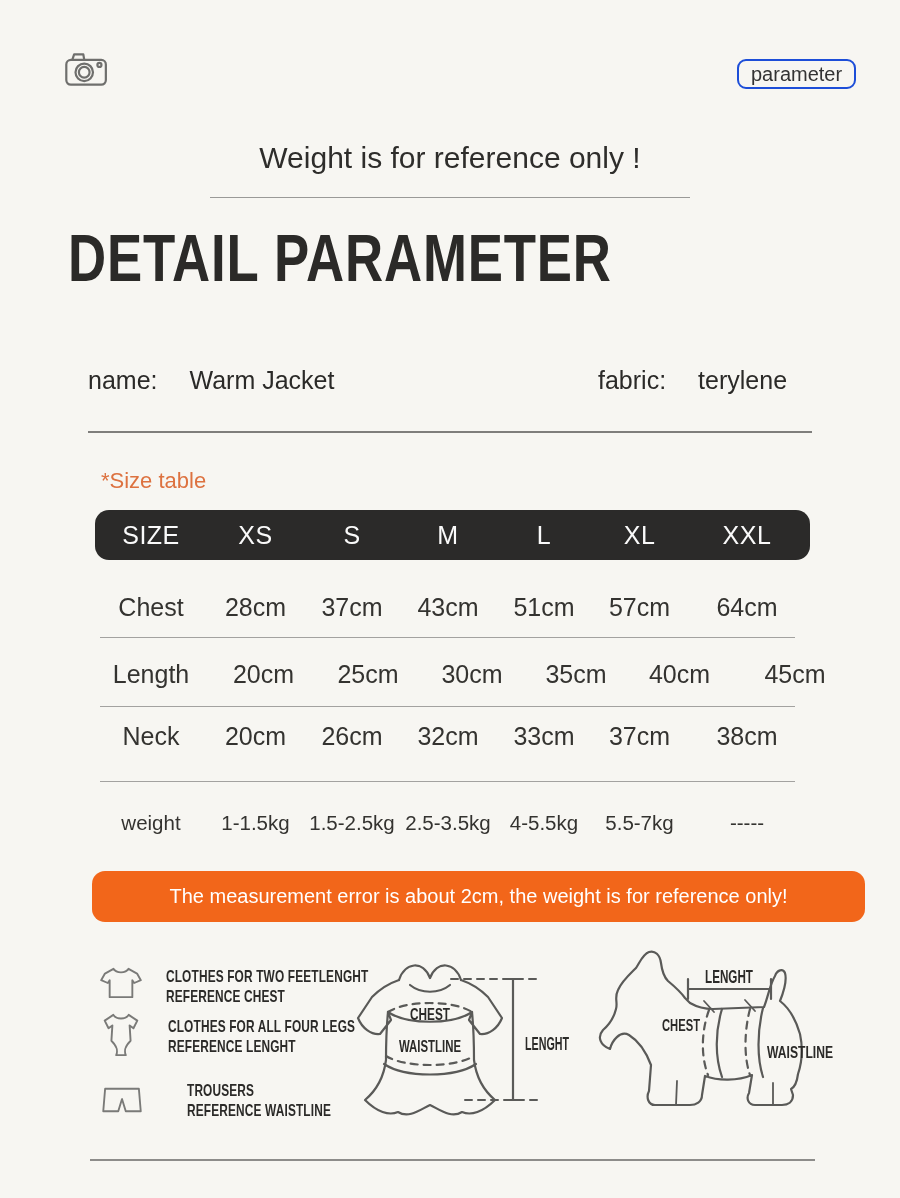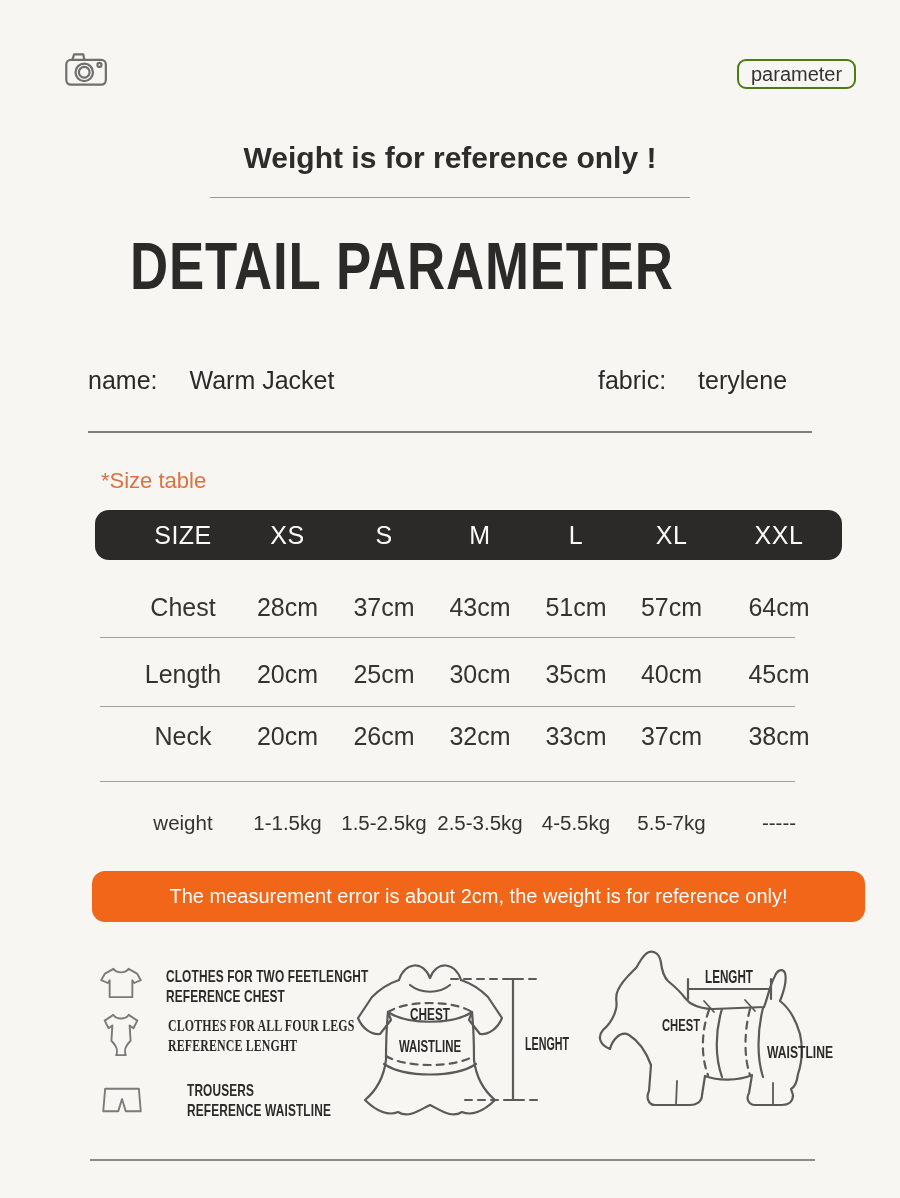--- a/index.html
+++ b/index.html
@@ -4,39 +4,39 @@
 <style>
   html,body{margin:0;padding:0;}
   body{font-family:"Liberation Sans",sans-serif;background:#e9e8e6;}
   .canvas{position:relative;width:900px;height:1198px;background:#f7f6f2;overflow:hidden;color:var(--text,#2d2c2a);margin:0 auto;}
   svg{display:block;}
   .stroke{fill:none;stroke:#5a5a58;stroke-width:2.2;stroke-linecap:round;stroke-linejoin:round;}
   .dash{stroke-dasharray:7 6;}
   .dlabel{font-family:"Liberation Sans",sans-serif;font-weight:bold;fill:#2b2a28;}
 
   .camera{position:absolute;left:64px;top:50px;width:46px;height:40px;}
-  .badge{position:absolute;left:737px;top:59px;height:26px;line-height:26px;padding:0 12px;border:2px solid #4d7c0f;border-radius:9px;font-size:20px;color:#333;background:transparent;}
+  .badge{position:absolute;left:737px;top:59px;height:26px;line-height:26px;padding:0 12px;border:2px solid #1d4ed8;border-radius:9px;font-size:20px;color:#333;background:transparent;}
 
-  .note{position:absolute;left:0;top:141px;width:900px;text-align:center;font-size:30px;color:#2e2d2b;font-weight:bold;}
+  .note{position:absolute;left:0;top:141px;width:900px;text-align:center;font-size:30px;color:#2e2d2b;}
   .note-line{position:absolute;left:210px;top:197px;width:480px;height:1px;background:#9a9a98;}
-  .title-wrap{position:absolute;left:0;top:228px;width:804px;text-align:center;}
+  .title-wrap{position:absolute;left:0;top:220px;width:804px;text-align:left;}
   .title{display:inline-block;font-size:66px;font-weight:bold;letter-spacing:1px;color:#2b2a28;transform:scaleX(0.8);transform-origin:center;white-space:nowrap;}
 
   .pairs{position:absolute;top:366px;font-size:25px;color:#2b2a28;display:flex;gap:32px;white-space:nowrap;}
   .pairs.name{left:88px;}
   .pairs.fabric{left:598px;}
   .hr2{position:absolute;left:88px;top:431px;width:724px;height:2px;background:#7f7e7c;}
 
   .caption{position:absolute;left:101px;top:468px;font-size:22px;color:var(--caption,#dd7240);}
 
-  .grid7{display:grid;grid-template-columns:112px 97px 96px 96px 96px 95px 120px;align-items:center;text-align:center;padding-left:32px;}
+  .grid7{display:grid;grid-template-columns:112px 97px 96px 96px 96px 95px 120px;align-items:center;text-align:center;}
   .thead{position:absolute;left:95px;top:510px;width:715px;height:50px;border-radius:14px;background:var(--bar,#2b2a29);color:#fafafa;font-size:25px;letter-spacing:0.5px;}
   .trow{position:absolute;left:95px;width:712px;font-size:25px;color:#343330;}
   .trow.r1{top:577px;height:60px;}
-  .trow.r2{top:644px;height:60px;}
+  .trow.r2{top:644px;height:60px;gap:8px;}
   .trow.r3{top:706px;height:60px;}
   .trow.r4{top:797px;height:52px;font-size:20.5px;}
   .rowline{position:absolute;left:100px;width:695px;height:1px;background:#a3a2a0;}
   .rl1{top:637px;} .rl2{top:706px;} .rl3{top:781px;}
 
   .banner{position:absolute;left:92px;top:871px;width:773px;height:51px;border-radius:13px;background:var(--accent,#f2661a);color:#fff;font-size:20px;line-height:51px;text-align:center;}
 
   .legend-item{position:absolute;}
   .legend-text{position:absolute;color:#2b2a28;}
   .cline{display:block;font-weight:bold;font-size:16.5px;line-height:20px;letter-spacing:0.2px;transform:scaleX(0.72);transform-origin:left center;white-space:nowrap;}
@@ -138,21 +138,21 @@
     <path class="stroke" style="stroke:#7a7a78;stroke-width:2;" d="M 14 3 L 5 8 L 1 15 L 8 18 L 10 15 L 10 33 L 34 33 L 34 15 L 36 18 L 43 15 L 39 8 L 30 3 C 27 8 17 8 14 3 Z"></path>
   </svg>
   <div class="legend-text" style="left:166px;top:966px;">
     <span class="cline">CLOTHES FOR TWO FEETLENGHT</span>
     <span class="cline">REFERENCE CHEST</span>
   </div>
 
   <svg class="legend-item" style="left:99px;top:1012px;width:44px;height:46px;" viewBox="0 0 44 48">
     <path class="stroke" style="stroke:#7a7a78;stroke-width:2;" d="M 14 3 C 17 8 27 8 30 3 L 39 9 L 35 17 L 31 14 L 32 30 C 26 36 25 40 27 45 L 17 45 C 19 40 18 36 12 30 L 13 14 L 9 17 L 5 9 Z"></path>
   </svg>
-  <div class="legend-text" style="left:168px;top:1016px;font-family:Liberation Serif, serif;">
+  <div class="legend-text" style="left:168px;top:1016px;">
     <span class="cline">CLOTHES FOR ALL FOUR LEGS</span>
     <span class="cline">REFERENCE LENGHT</span>
   </div>
 
   <svg class="legend-item" style="left:101px;top:1085px;width:42px;height:30px;" viewBox="0 0 44 32">
     <path class="stroke" style="stroke:#7a7a78;stroke-width:2;" d="M 4 4 L 40 4 L 42 28 L 26 28 L 22 15 L 18 28 L 2 28 Z"></path>
   </svg>
   <div class="legend-text" style="left:187px;top:1080px;">
     <span class="cline">TROUSERS</span>
     <span class="cline">REFERENCE WAISTLINE</span>

